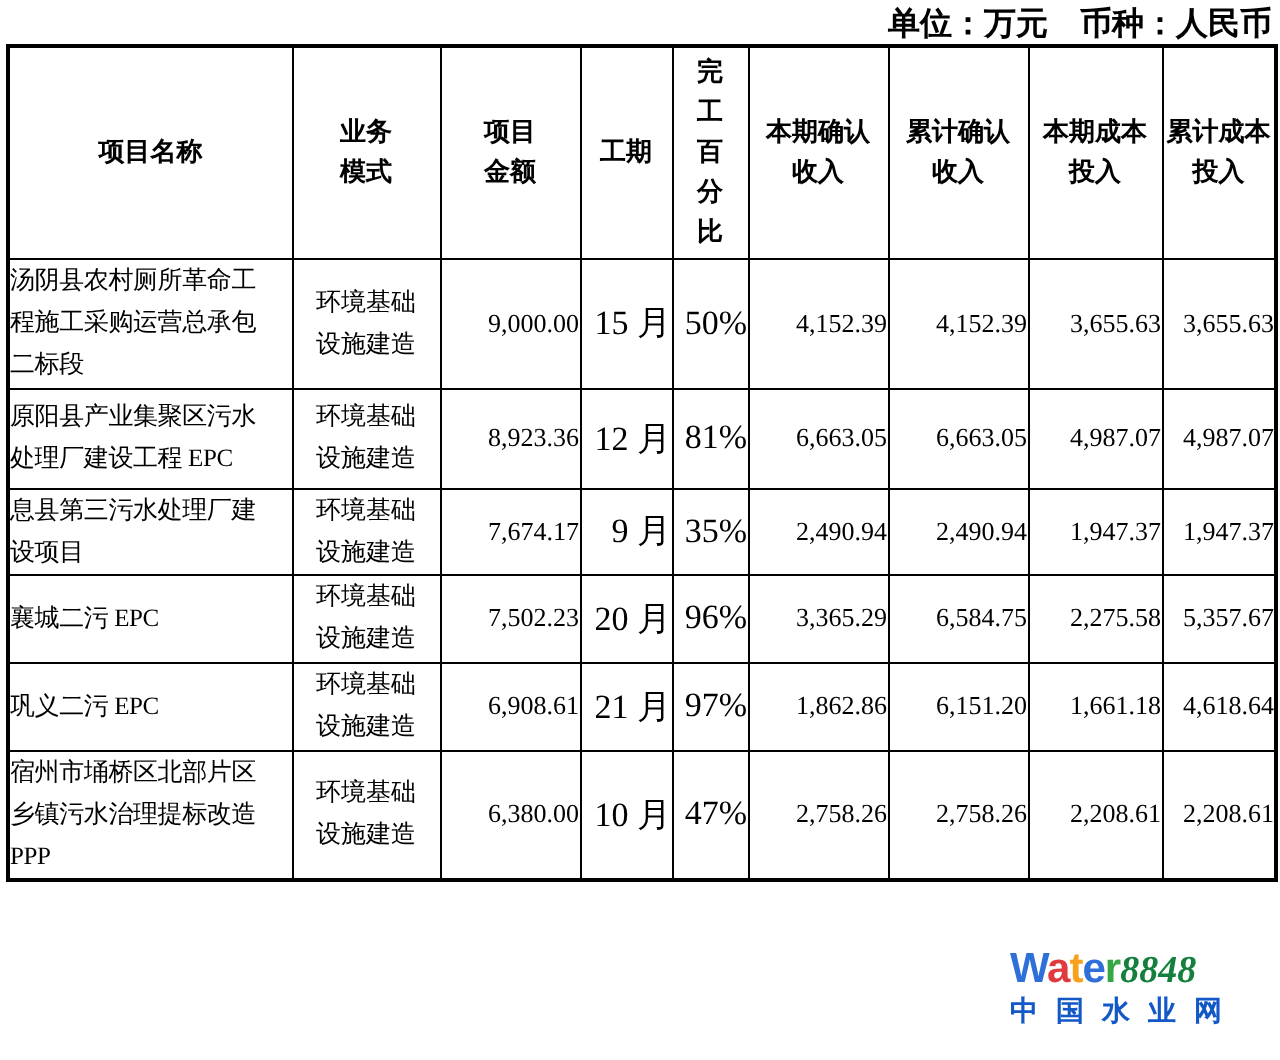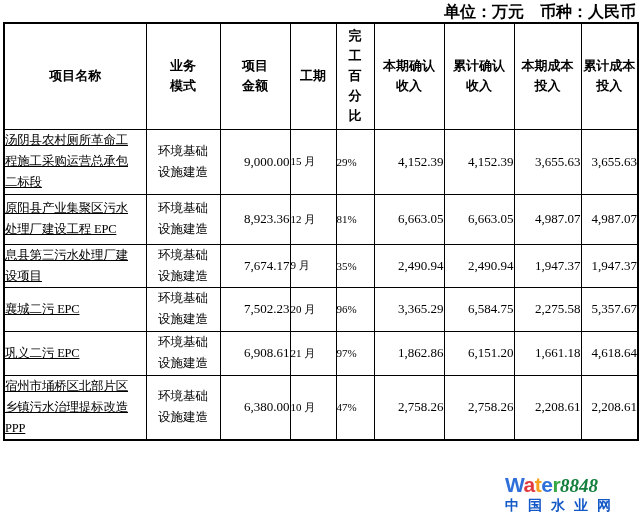--- a/index.html
+++ b/index.html
@@ -50,36 +50,35 @@
     line-height: 20px;
     white-space: pre-line;
   }
   td.name {
     font-size: 12.5px;
     line-height: 21px;
     text-align: left;
     padding: 1px 4px 1px 5px;
     white-space: pre-line;
     letter-spacing: -0.2px;
-    text-decoration: underline;
   }
   td.mode {
     font-size: 12.5px;
     line-height: 21px;
     text-align: center;
     white-space: pre-line;
   }
   td.num {
     font-size: 13px;
     text-align: right;
     padding-right: 6px;
   }
   td.ctr {
-    font-size: 11px;
-    text-align: left;
+    font-size: 17px;
+    text-align: right;
   }
   .watermark {
     position: absolute;
     left: 505px;
     top: 475px;
     width: 134px;
     z-index: 5;
     pointer-events: none;
     text-align: left;
   }
@@ -150,21 +149,21 @@
 投入</th>
     </tr>
     <tr style="height:65px">
       <td class="name">汤阴县农村厕所革命工
 程施工采购运营总承包
 二标段</td>
       <td class="mode">环境基础
 设施建造</td>
       <td class="num">9,000.00</td>
       <td class="ctr">15 月</td>
-      <td class="ctr">29%</td>
+      <td class="ctr">50%</td>
       <td class="num">4,152.39</td>
       <td class="num">4,152.39</td>
       <td class="num">3,655.63</td>
       <td class="num">3,655.63</td>
     </tr>
     <tr style="height:50px">
       <td class="name">原阳县产业集聚区污水
 处理厂建设工程 EPC</td>
       <td class="mode">环境基础
 设施建造</td>

